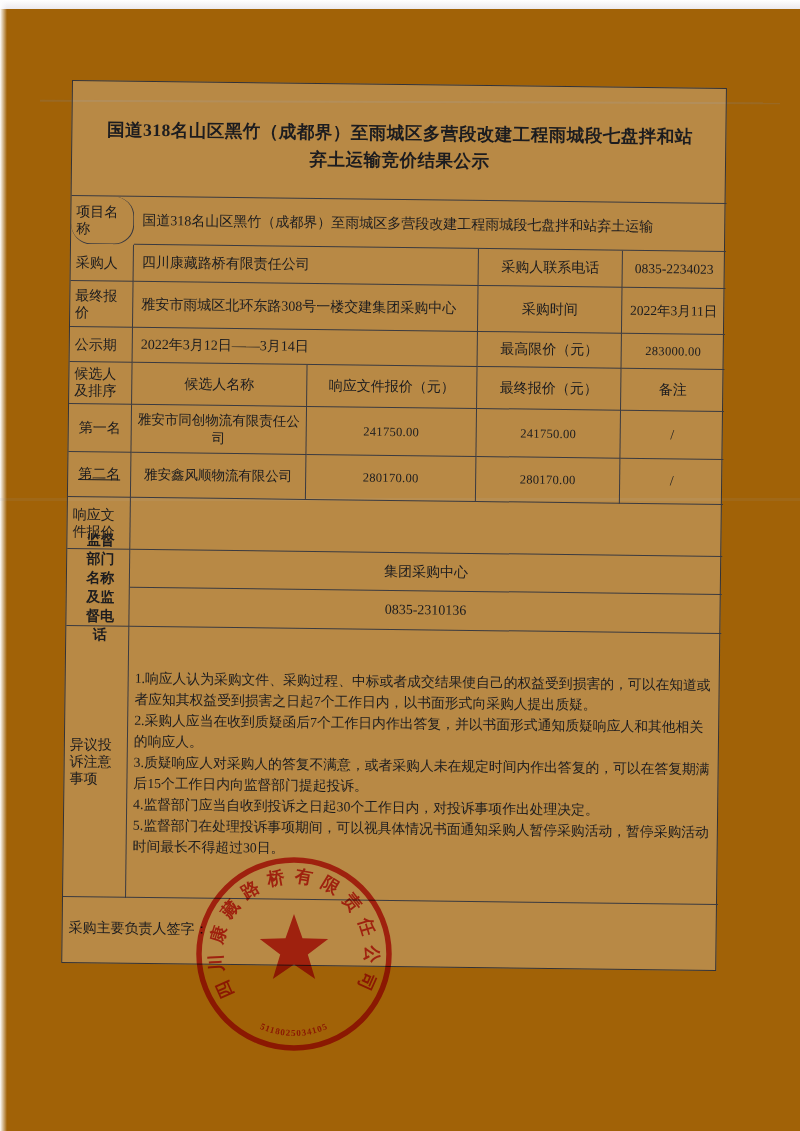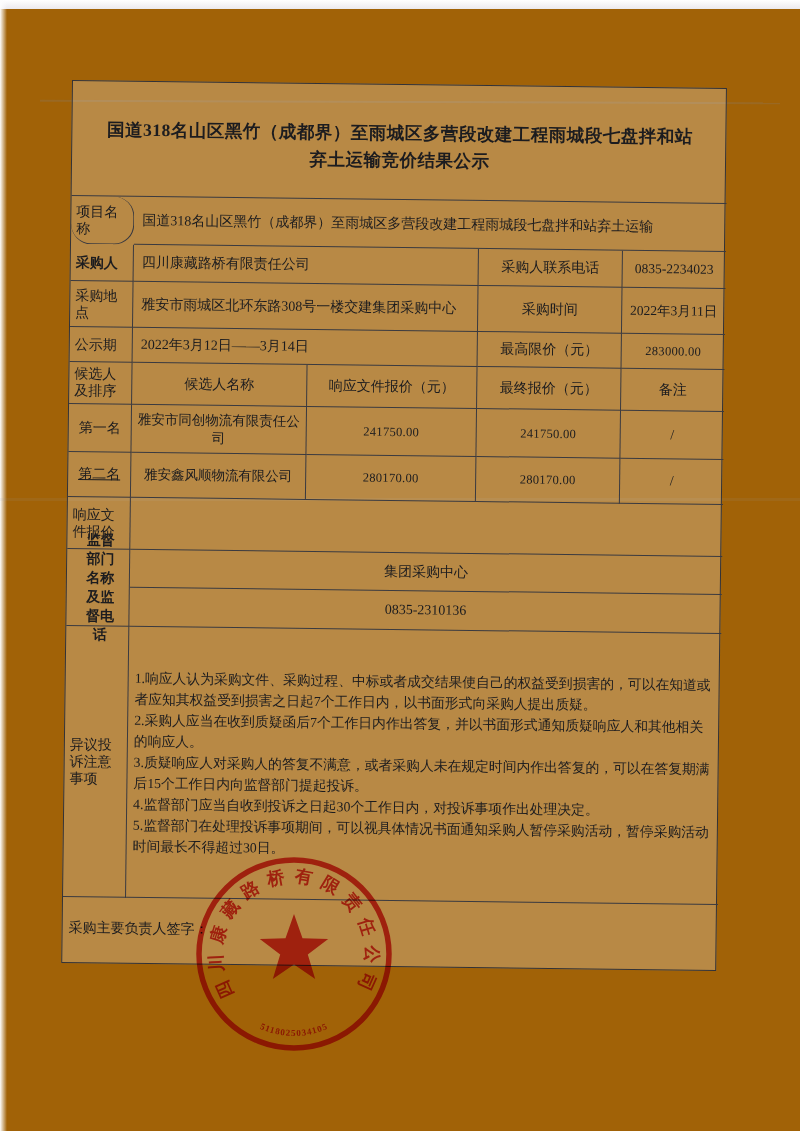--- a/index.html
+++ b/index.html
@@ -60,26 +60,26 @@
   <div class="streak"></div>
   <div class="streak2"></div>
 
   <div class="sheet">
 
     <div class="c title ncr">国道318名山区黑竹（成都界）至雨城区多营段改建工程雨城段七盘拌和站弃土运输竞价结果公示</div>
 
     <div class="c lbl" style="grid-column:1;grid-row:2;border-radius:20px;">项目名称</div>
     <div class="c left val ncr" style="grid-column:2/6;grid-row:2;">国道318名山区黑竹（成都界）至雨城区多营段改建工程雨城段七盘拌和站弃土运输</div>
 
-    <div class="c lbl" style="grid-column:1;grid-row:3;font-weight:bold;">采购人</div>
+    <div class="c lbl" style="grid-column:1;grid-row:3;">采购人</div>
     <div class="c left val" style="grid-column:2/4;grid-row:3;">四川康藏路桥有限责任公司</div>
     <div class="c" style="grid-column:4;grid-row:3;">采购人联系电话</div>
     <div class="c mid ncr" style="grid-column:5;grid-row:3;">0835-2234023</div>
 
-    <div class="c lbl" style="grid-column:1;grid-row:4;">采购地点</div>
+    <div class="c lbl" style="grid-column:1;grid-row:4;">最终报价</div>
     <div class="c left val" style="grid-column:2/4;grid-row:4;">雅安市雨城区北环东路308号一楼交建集团采购中心</div>
     <div class="c" style="grid-column:4;grid-row:4;">采购时间</div>
     <div class="c mid ncr" style="grid-column:5;grid-row:4;">2022年3月11日</div>
 
     <div class="c lbl" style="grid-column:1;grid-row:5;font-family:Liberation Serif, serif;">公示期</div>
     <div class="c left val" style="grid-column:2/4;grid-row:5;">2022年3月12日——3月14日</div>
     <div class="c" style="grid-column:4;grid-row:5;">最高限价（元）</div>
     <div class="c num ncr" style="grid-column:5;grid-row:5;">283000.00</div>
 
     <div class="c lbl" style="grid-column:1;grid-row:6;font-family:Liberation Mono, monospace;">候选人及排序</div>

